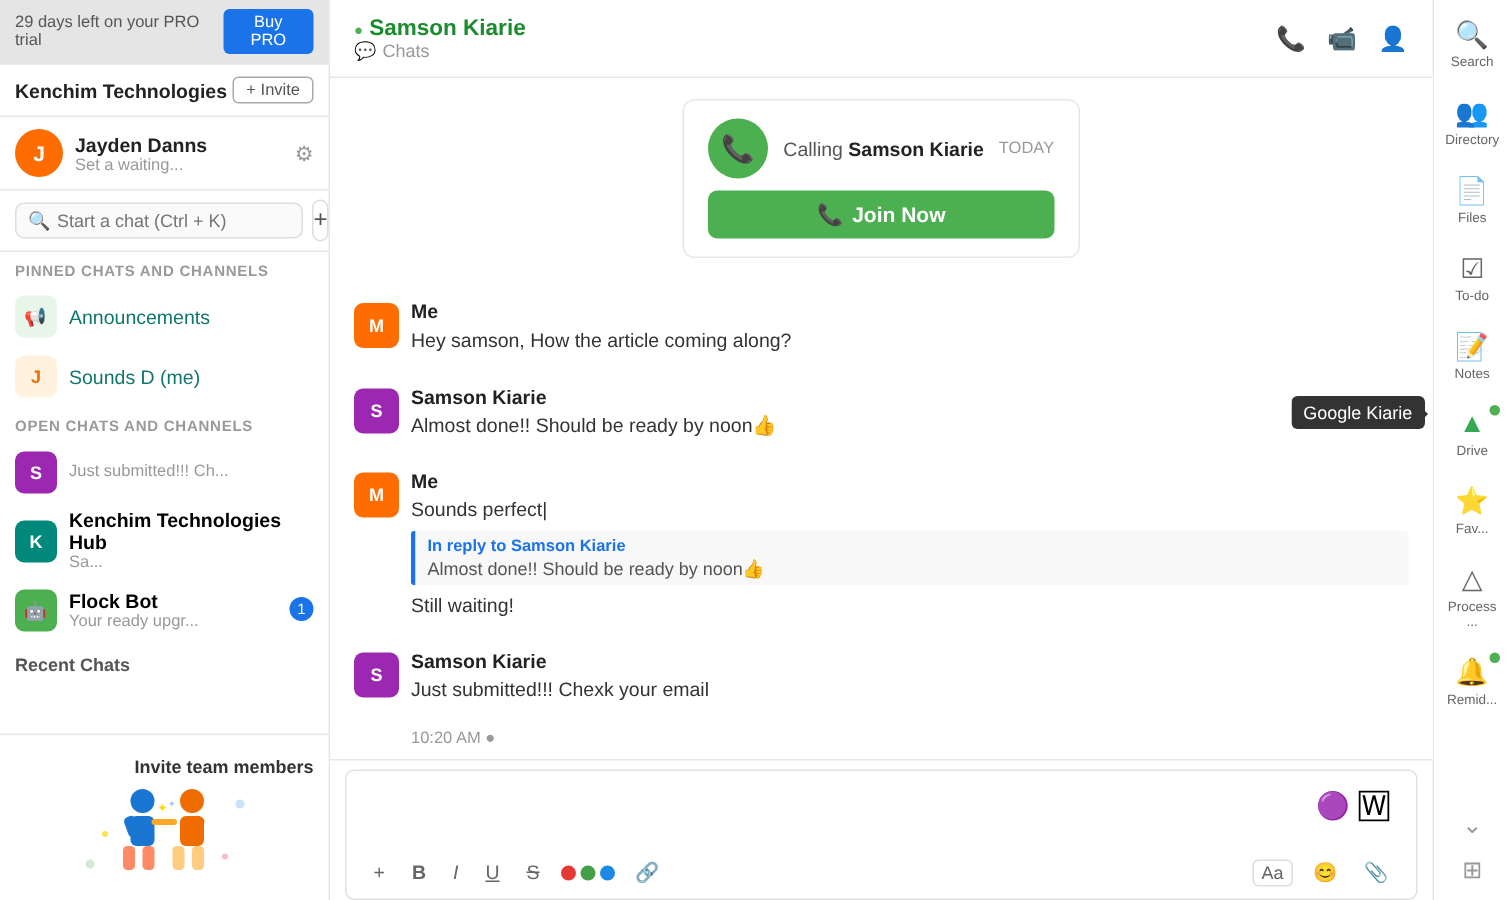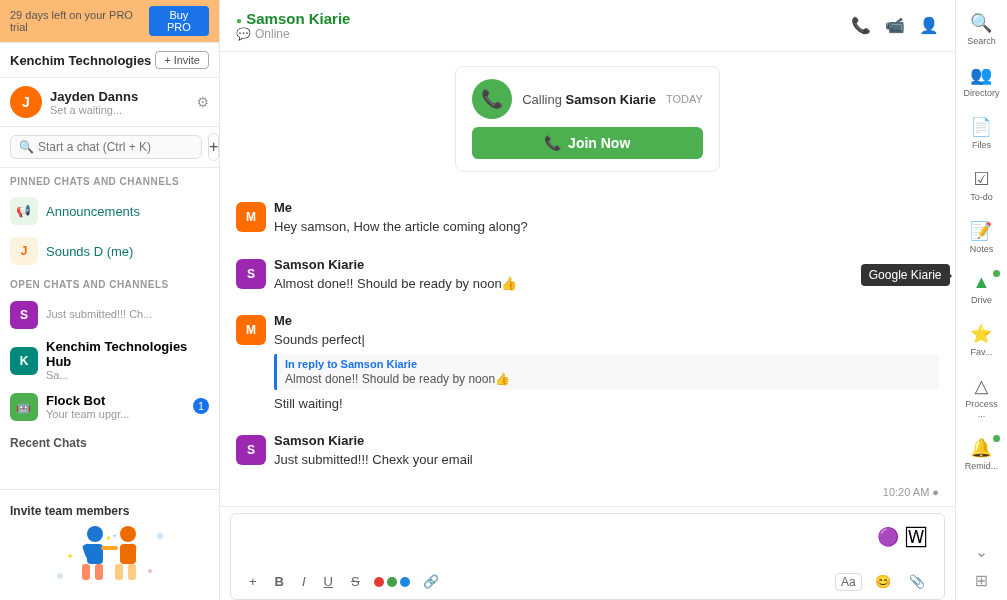--- a/index.html
+++ b/index.html
@@ -1,20 +1,20 @@
 <!DOCTYPE html>
 <html><head>
   <meta charset="utf-8">
   <style>
     * { box-sizing: border-box; margin: 0; padding: 0; }
     body { font-family: -apple-system, BlinkMacSystemFont, 'Segoe UI', sans-serif; font-size: 13px; background: #fff; display: flex; height: 600px; width: 1007px; overflow: hidden; }
 
     
     .sidebar { width: 220px; background: #fff; border-right: 1px solid #e8e8e8; display: flex; flex-direction: column; height: 600px; flex-shrink: 0; }
-    .pro-banner { background: #fdba74; padding: 6px 10px; display: flex; align-items: center; justify-content: space-between; font-size: 11px; border-bottom: 1px solid #e8e8e8; }
+    .pro-banner { background: #e5e5e5; padding: 6px 10px; display: flex; align-items: center; justify-content: space-between; font-size: 11px; border-bottom: 1px solid #e8e8e8; }
     .pro-banner-text { color: #555; }
     .buy-pro-btn { background: #1a73e8; color: #fff; border: none; border-radius: 4px; padding: 3px 8px; font-size: 11px; cursor: pointer; }
     .workspace-header { padding: 8px 10px; display: flex; align-items: center; justify-content: space-between; border-bottom: 1px solid #e8e8e8; }
     .workspace-name { font-weight: 600; font-size: 13px; color: #222; }
     .invite-btn { background: none; border: 1px solid #aaa; border-radius: 4px; padding: 2px 8px; font-size: 11px; cursor: pointer; color: #555; }
     .user-row { padding: 8px 10px; display: flex; align-items: center; gap: 8px; border-bottom: 1px solid #e8e8e8; }
     .avatar { width: 32px; height: 32px; border-radius: 50%; background: #e8a44a; display: flex; align-items: center; justify-content: center; color: #fff; font-weight: 700; font-size: 14px; flex-shrink: 0; }
     .avatar.orange { background: #ff6d00; }
     .user-info { flex: 1; }
     .user-name { font-weight: 600; font-size: 13px; color: #222; }
@@ -26,21 +26,21 @@
     .compose-btn { background: none; border: 1px solid #ddd; border-radius: 6px; width: 28px; height: 28px; cursor: pointer; display: flex; align-items: center; justify-content: center; font-size: 16px; color: #555; }
     .section-label { padding: 8px 10px 4px; font-size: 10px; font-weight: 700; color: #999; letter-spacing: 0.5px; }
     .channel-item { padding: 6px 10px; display: flex; align-items: center; gap: 8px; cursor: pointer; }
     .channel-icon { width: 28px; height: 28px; border-radius: 6px; display: flex; align-items: center; justify-content: center; font-weight: 700; font-size: 12px; flex-shrink: 0; }
     .channel-icon.announce { background: #e8f5e9; color: #388e3c; }
     .channel-icon.jayden { background: #fff3e0; color: #ef6c00; }
     .channel-name { font-size: 13px; color: #0f766e; flex: 1; }
     .open-channel-item { padding: 5px 10px; display: flex; align-items: center; gap: 8px; cursor: pointer; }
     .badge { background: #1a73e8; color: #fff; border-radius: 50%; width: 16px; height: 16px; font-size: 10px; display: flex; align-items: center; justify-content: center; }
     .recent-chats-label { padding: 10px 10px 4px; font-size: 12px; font-weight: 600; color: #555; }
-    .invite-section { padding: 14px 10px; text-align: left; margin-top: auto; border-top: 1px solid #e8e8e8; }
+    .invite-section { padding: 14px 10px; text-align: right; margin-top: auto; border-top: 1px solid #e8e8e8; }
     .invite-title { font-size: 12px; font-weight: 600; color: #333; margin-bottom: 8px; }
     .invite-illustration { height: 60px; display: flex; align-items: flex-end; justify-content: center; gap: 4px; }
 
     
     .chat-main { flex: 1; display: flex; flex-direction: column; height: 600px; background: #fff; overflow: hidden; }
     .chat-header { padding: 10px 16px; border-bottom: 1px solid #e8e8e8; display: flex; align-items: center; justify-content: space-between; background: #fff; }
     .chat-header-left .contact-name { font-size: 15px; font-weight: 700; color: #1a8c2d; }
     .chat-header-left .status { font-size: 12px; color: #999; display: flex; align-items: center; gap: 4px; }
     .chat-header-right { display: flex; gap: 14px; align-items: center; }
     .header-icon { color: #777; cursor: pointer; font-size: 16px; }
@@ -53,21 +53,21 @@
     .call-text { font-size: 13px; color: #555; }
     .call-text strong { color: #222; }
     .call-today { font-size: 11px; color: #999; }
     .join-btn { background: #4caf50; color: #fff; border: none; border-radius: 6px; padding: 8px 0; width: 100%; font-size: 14px; font-weight: 600; cursor: pointer; display: flex; align-items: center; justify-content: center; gap: 6px; }
 
     .msg-row { display: flex; gap: 8px; align-items: flex-start; }
     .msg-avatar { width: 30px; height: 30px; border-radius: 6px; display: flex; align-items: center; justify-content: center; font-weight: 700; font-size: 12px; flex-shrink: 0; color: #fff; margin-top: 2px; }
     .msg-content { flex: 1; }
     .msg-sender { font-weight: 700; font-size: 13px; color: #222; margin-bottom: 2px; }
     .msg-text { font-size: 13px; color: #333; line-height: 1.5; }
-    .msg-footer { display: flex; align-items: center; justify-content: flex-end; margin-top: 16px; }
+    .msg-footer { display: flex; align-items: center; justify-content: flex-start; margin-top: 16px; }
     .msg-time { font-size: 11px; color: #999; }
 
     .reply-block { border-left: 3px solid #1a73e8; padding: 4px 8px; background: #f8f8f8; border-radius: 2px; margin: 4px 0; font-size: 12px; color: #555; }
     .reply-label { font-size: 11px; color: #1a73e8; font-weight: 600; margin-bottom: 2px; }
 
     .compose-area { border-top: 1px solid #e8e8e8; display: flex; flex-direction: column; background: #fff; }
     .compose-input-row { padding: 10px 14px 4px; display: flex; align-items: flex-start; }
     .compose-input { border: none; outline: none; flex: 1; font-size: 13px; color: #333; resize: none; min-height: 36px; line-height: 1.5; }
     .compose-actions-right { display: flex; align-items: center; gap: 6px; padding: 2px 4px; }
     .compose-toolbar { padding: 4px 14px 8px; display: flex; align-items: center; gap: 10px; }
@@ -144,21 +144,21 @@
     <div class="msg-avatar" style="background:#00897b;width:28px;height:28px;font-size:12px;">K</div>
     <div style="flex:1;overflow:hidden;">
       <div style="font-weight:600;font-size:13px;">Kenchim Technologies Hub</div>
       <div style="font-size:11px;color:#999;">Sa...</div>
     </div>
   </div>
   <div class="open-channel-item">
     <div class="msg-avatar" style="background:#4caf50;width:28px;height:28px;font-size:12px;">🤖</div>
     <div style="flex:1;overflow:hidden;">
       <div style="font-weight:600;font-size:13px;">Flock Bot</div>
-      <div style="font-size:11px;color:#999;">Your team upgr...</div>
+      <div style="font-size:11px;color:#999;">Your ready upgr...</div>
     </div>
     <span class="badge">1</span>
   </div>
 
   <div class="recent-chats-label">Recent Chats</div>
 
   <div class="invite-section" style="margin-top:auto;">
     <div class="invite-title">Invite team members</div>
     <div class="invite-illustration">
 
@@ -193,21 +193,21 @@
 <div class="chat-main">
 
   <div class="chat-header">
     <div class="chat-header-left">
       <div class="contact-name">
         <span style="color:#4caf50;font-size:10px;">●</span>
         <span>Samson Kiarie</span>
       </div>
       <div class="status">
         <span style="font-size:12px;">💬</span>
-        <span>Online</span>
+        <span>Chats</span>
       </div>
     </div>
     <div class="chat-header-right">
       <span class="header-icon">📞</span>
       <span class="header-icon">📹</span>
       <span class="header-icon">👤</span>
     </div>
   </div>
 
   <div class="chat-messages">

